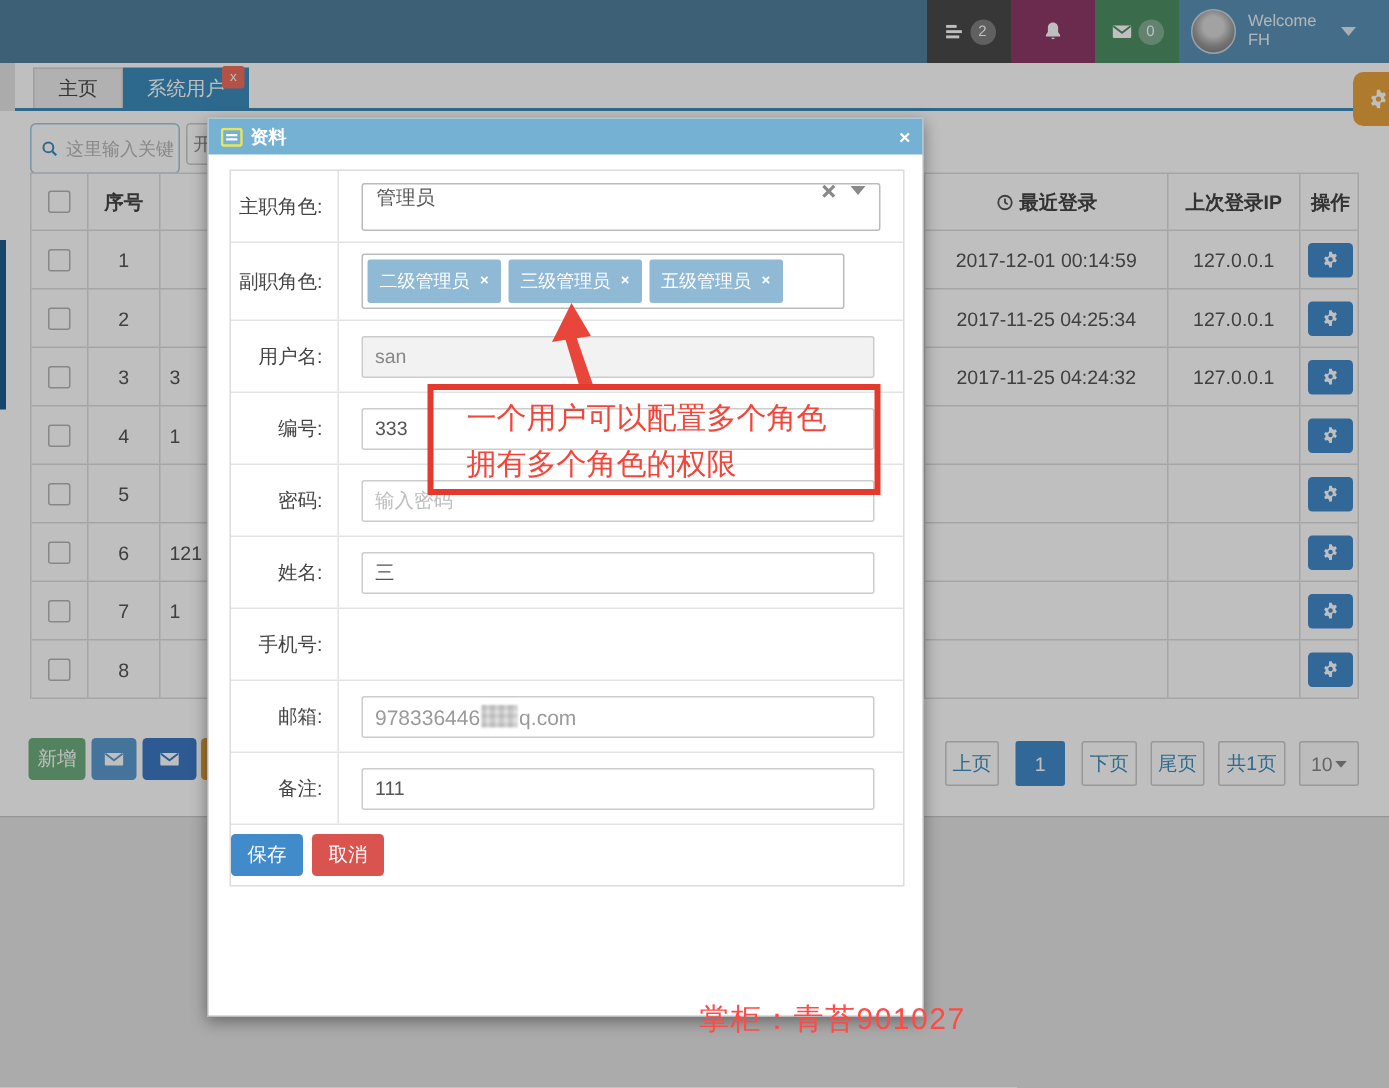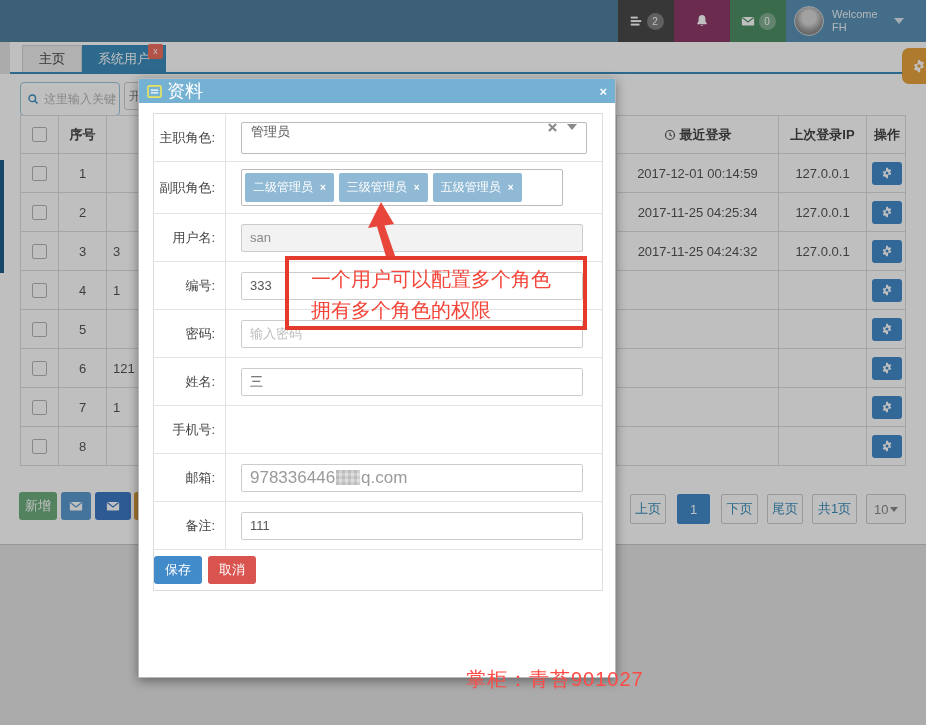--- a/index.html
+++ b/index.html
@@ -70,41 +70,41 @@
 
   .left-strip { position:absolute; left:0; top:160px; width:4px; height:113px; background:#1f5e8f; }
 
   
   .overlay { position:absolute; inset:0; background:rgba(0,0,0,.25); z-index:5; }
 
   
   .modal { position:absolute; left:138px; top:78px; width:478px; height:600px; background:#fff; z-index:10;
            border:1px solid #b9b9b9; box-shadow:0 3px 10px rgba(0,0,0,.4); }
   .modal-head { height:24px; background:#74b1d3; display:flex; align-items:center; padding:0 8px; gap:5px; }
-  .modal-title { color:#fff; font-size:18px; font-weight:normal; }
+  .modal-title { color:#fff; font-size:12px; font-weight:bold; }
   .modal-close { margin-left:auto; color:#fff; font-weight:bold; font-size:13px; cursor:pointer; line-height:1; }
   .form { position:absolute; left:14px; top:34px; width:450px; border:1px solid #dcdcdc; font-size:13px; }
   .frow { display:grid; grid-template-columns:72px 1fr; border-bottom:1px solid #e3e3e3; min-height:48px; }
   .frow:last-child { border-bottom:none; }
   .flabel { border-right:1px solid #e3e3e3; display:flex; align-items:center; justify-content:flex-end;
             padding-right:10px; color:#444; }
   .ffield { display:flex; align-items:center; padding-left:15px; }
   .tinput { width:342px; height:28px; border:1px solid #ccc; border-radius:2px; padding:0 8px; font-size:13px;
             color:#555; font-family:"Liberation Sans",sans-serif; background:#fff; }
   .tinput::placeholder { color:#bdbdbd; }
   .tinput:disabled { background:#f2f2f2; color:#888; }
   .selectbox { width:346px; height:32px; border:1px solid #bbb; border-radius:2px; display:flex; align-items:flex-start;
                padding:0 9px; color:#555; cursor:pointer; }
   .selectbox .sright { margin-left:auto; display:flex; align-items:center; gap:10px; color:#8a8a8a; font-weight:bold; }
   .tagsbox { width:322px; min-height:36px; border:1px solid #bbb; border-radius:2px; display:flex; align-items:center;
              padding:3px; gap:5px; }
   .tag { background:#8fb9d4; color:#fff; font-size:12px; padding:6px 8px; border-radius:2px; display:flex;
          align-items:center; gap:7px; }
   .tag .tx { font-weight:bold; cursor:pointer; font-size:10px; }
-  .emailbox { width:342px; height:28px; border:1px solid #ccc; border-radius:2px; padding:0 8px; font-size:17px;
+  .emailbox { width:342px; height:28px; border:1px solid #ccc; border-radius:2px; padding:0 8px; font-size:14px;
               color:#9a9a9a; display:flex; align-items:center; background:#fff; }
   .blurpatch { display:inline-block; width:24px; height:15px; margin:0 1px;
                background:repeating-linear-gradient(90deg,#d9d9d9 0 3px,#efefef 3px 6px),
                           repeating-linear-gradient(0deg,#ddd 0 3px,#eee 3px 6px);
                background-blend-mode:multiply; filter:blur(.6px); }
   .ffoot { height:40px; display:flex; align-items:center; gap:6px; }
   .btn-save { background:#428bca; color:#fff; border:none; border-radius:3px; padding:5px 11px; font-size:13px; cursor:pointer; }
   .btn-cancel { background:#d9534f; color:#fff; border:none; border-radius:3px; padding:5px 11px; font-size:13px; cursor:pointer; }
 
   

